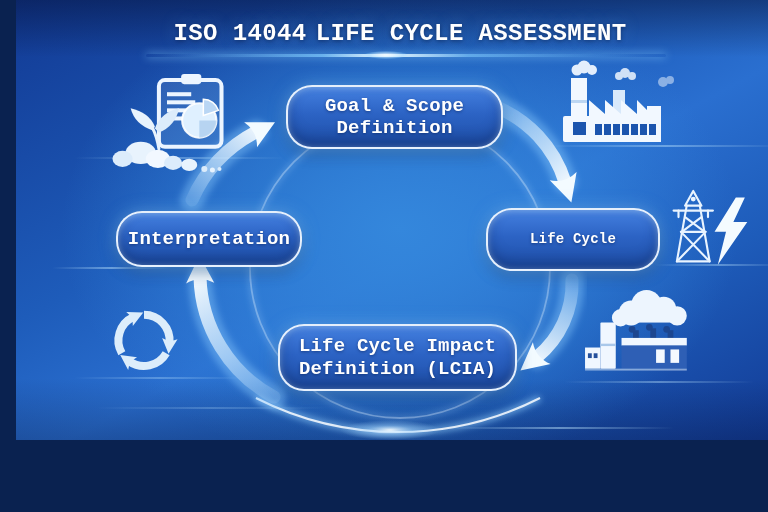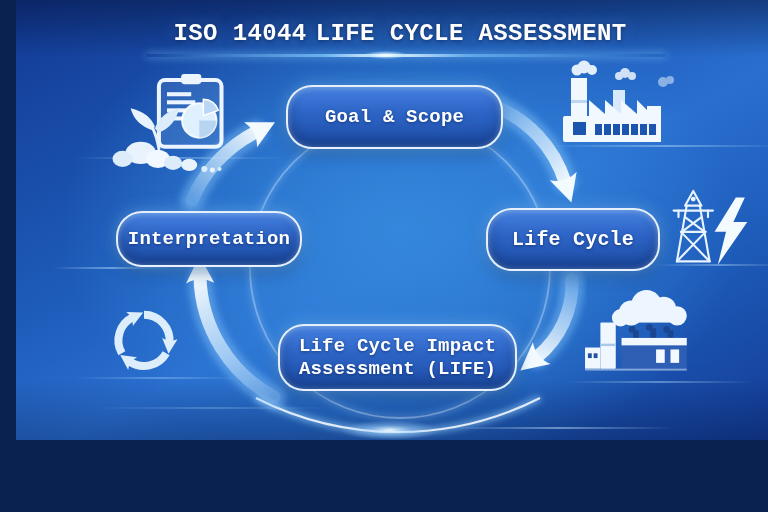--- a/index.html
+++ b/index.html
@@ -41,21 +41,21 @@
     position:absolute; display:flex; align-items:center; justify-content:center;
     border:2px solid rgba(240,248,255,.95); border-radius:26px;
     background:linear-gradient(180deg, var(--box-top) 0%, var(--box-mid) 45%, var(--box-bottom) 100%);
     box-shadow:0 0 16px rgba(130,200,255,.50), 0 6px 14px rgba(6,25,70,.35),
                inset 0 1px 6px rgba(200,230,255,.45), inset 0 -7px 14px rgba(10,35,95,.45);
     color:var(--text); font-weight:700; text-align:center; line-height:1.18;
     text-shadow:0 1px 3px rgba(8,30,80,.55); letter-spacing:.2px;
   }
   .stage-label span{display:block;}
   .st-goal  {left:270px; top:85px;  width:213px; height:60px; font-size:19px;}
-  .st-lci   {left:470px; top:208px; width:170px; height:59px; font-size:20px;}
+  .st-lci   {left:470px; top:208px; width:170px; height:59px; font-size:14px;}
   .st-lcia  {left:262px; top:324px; width:235px; height:63px; font-size:19px;}
   .st-interp{left:100px; top:211px; width:182px; height:52px; font-size:19px;text-align:center;}
   .icon{position:absolute;}
   .i-report {left:86px;  top:70px;  width:132px; height:106px;}
   .i-factory{left:538px; top:58px;  width:132px; height:94px;}
   .i-pylon  {left:650px; top:186px; width:102px; height:86px;}
   .i-emit   {left:565px; top:288px; width:130px; height:96px;}
   .i-recycle{left:88px;  top:298px; width:80px;  height:80px;}
   .streak{
     position:absolute; height:2px; border-radius:2px;
@@ -259,31 +259,32 @@
         <g transform="rotate(240 50 53)">
             <path d="M 22.3 69 A 32 32 0 0 1 36.5 24" marker-end="url(#arrowheadSm)"></path>
           </g>
       </g>
     </svg>
   </div>
 
   <div class="stage st-goal">
     <div class="stage-label">
       <span>Goal &amp; Scope</span>
+      <span>Definition</span>
     </div>
   </div>
   <div class="stage st-lci">
     <div class="stage-label">
       <span>Life Cycle</span>
     </div>
   </div>
   <div class="stage st-lcia">
     <div class="stage-label">
       <span>Life Cycle Impact</span>
-      <span>Assessment (LIFE)</span>
+      <span>Definition (LCIA)</span>
     </div>
   </div>
   <div class="stage st-interp">
     <div class="stage-label">
       <span>Interpretation</span>
       <span></span>
     </div>
   </div>
 
 </div>

